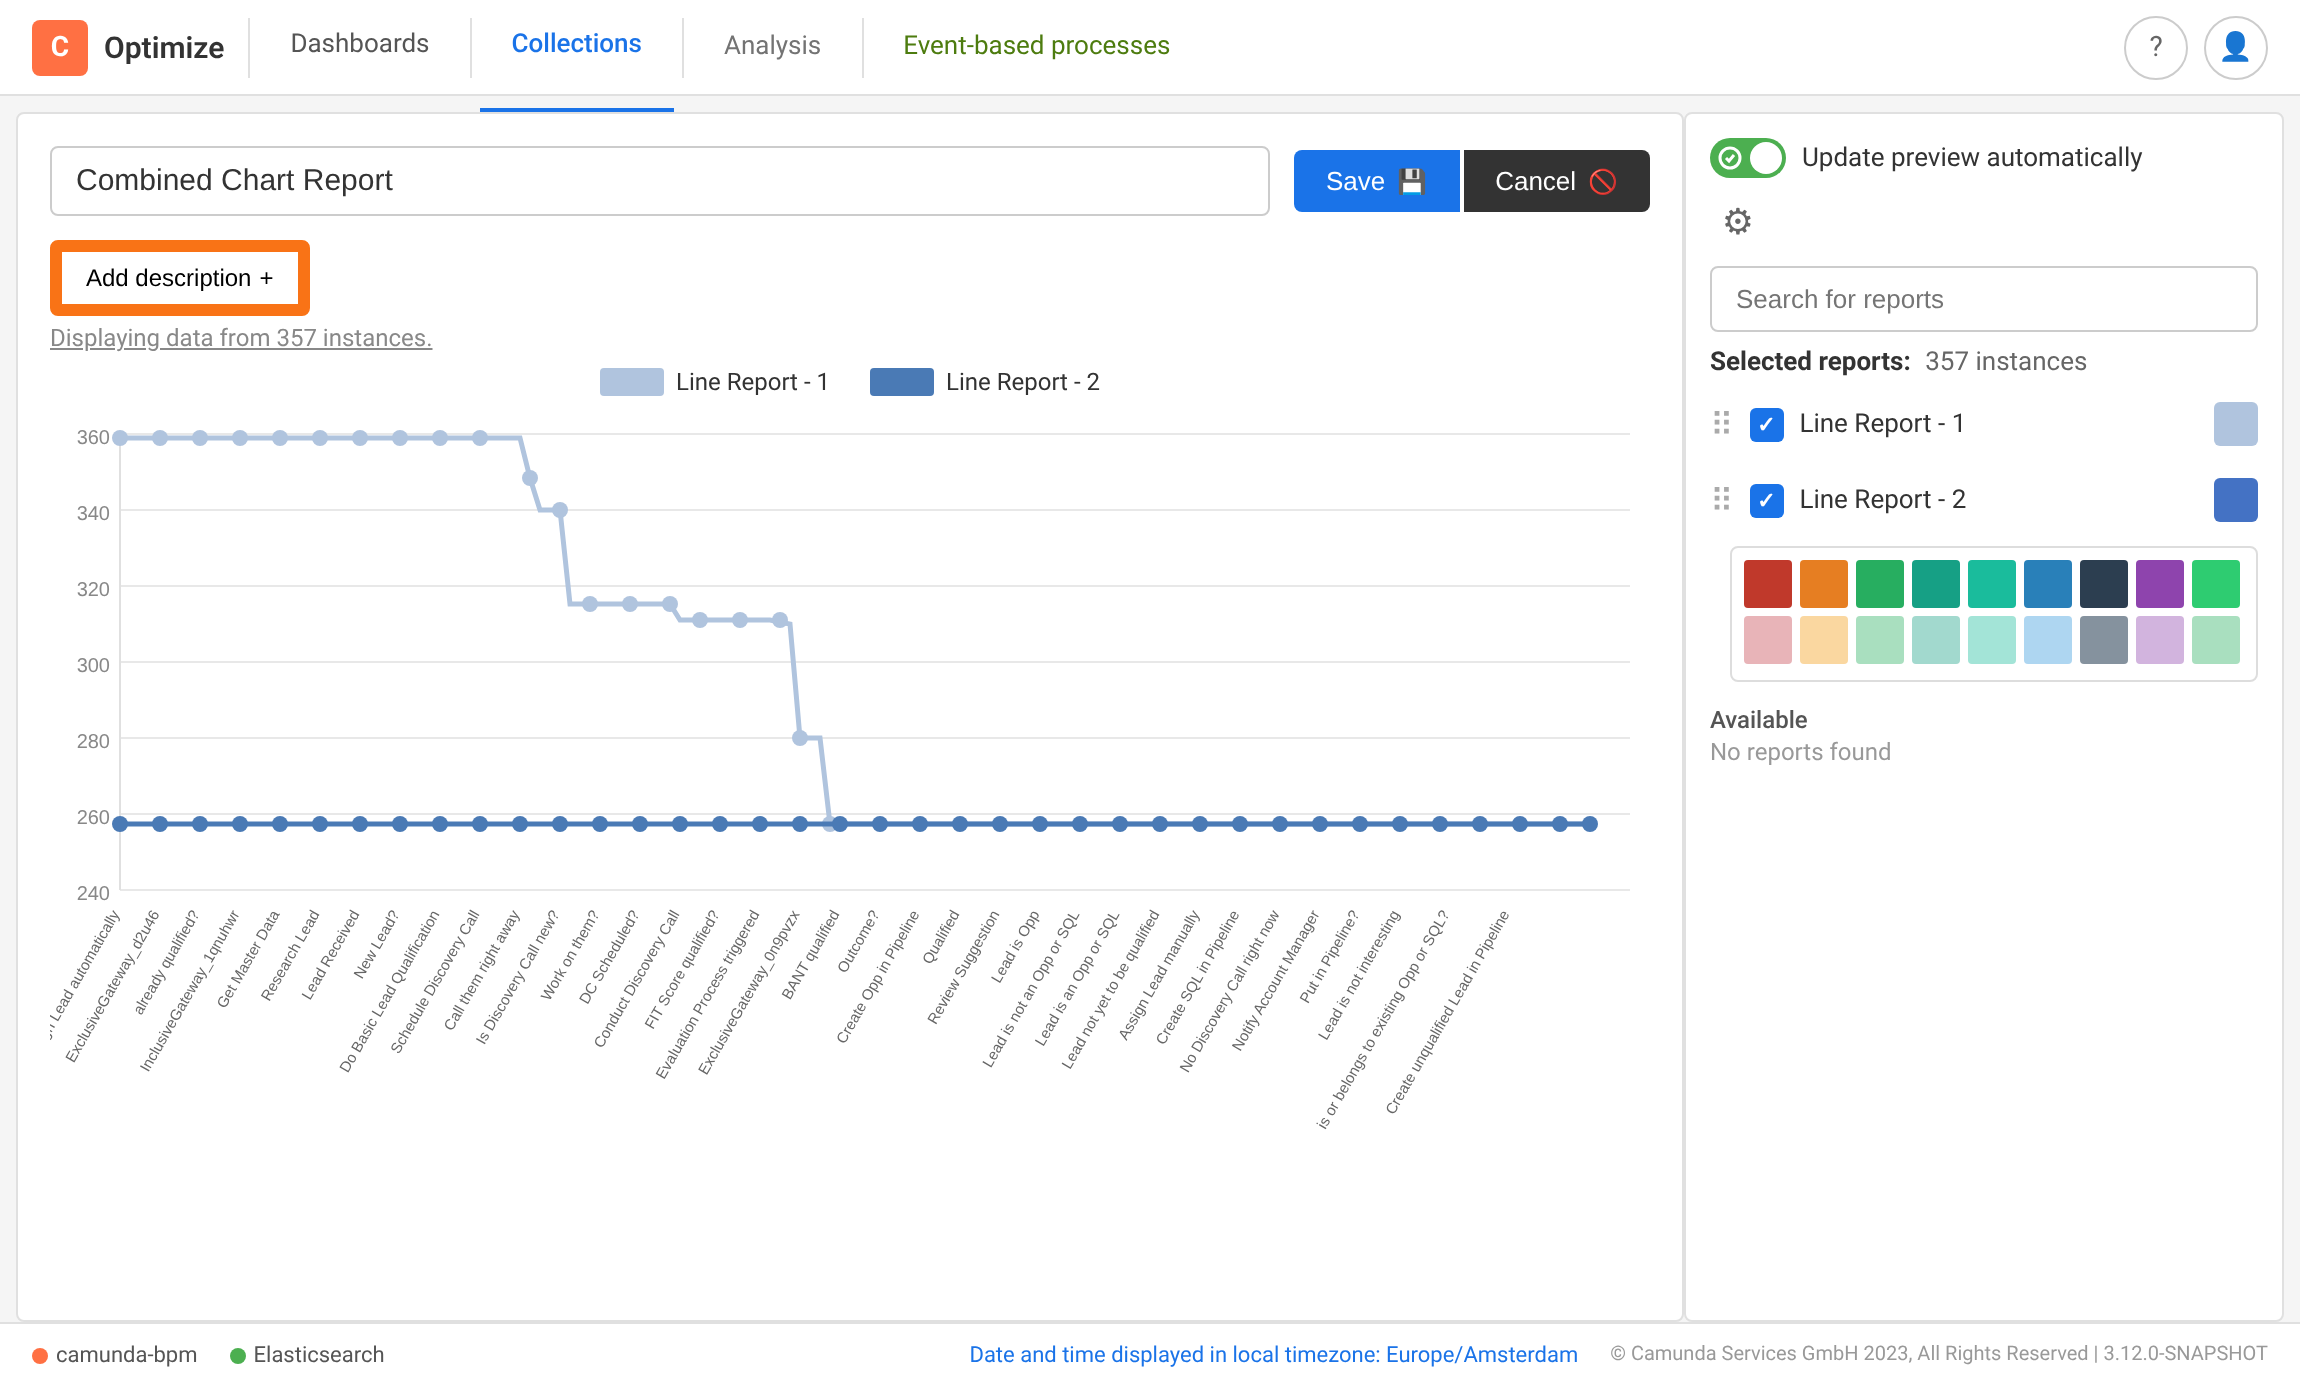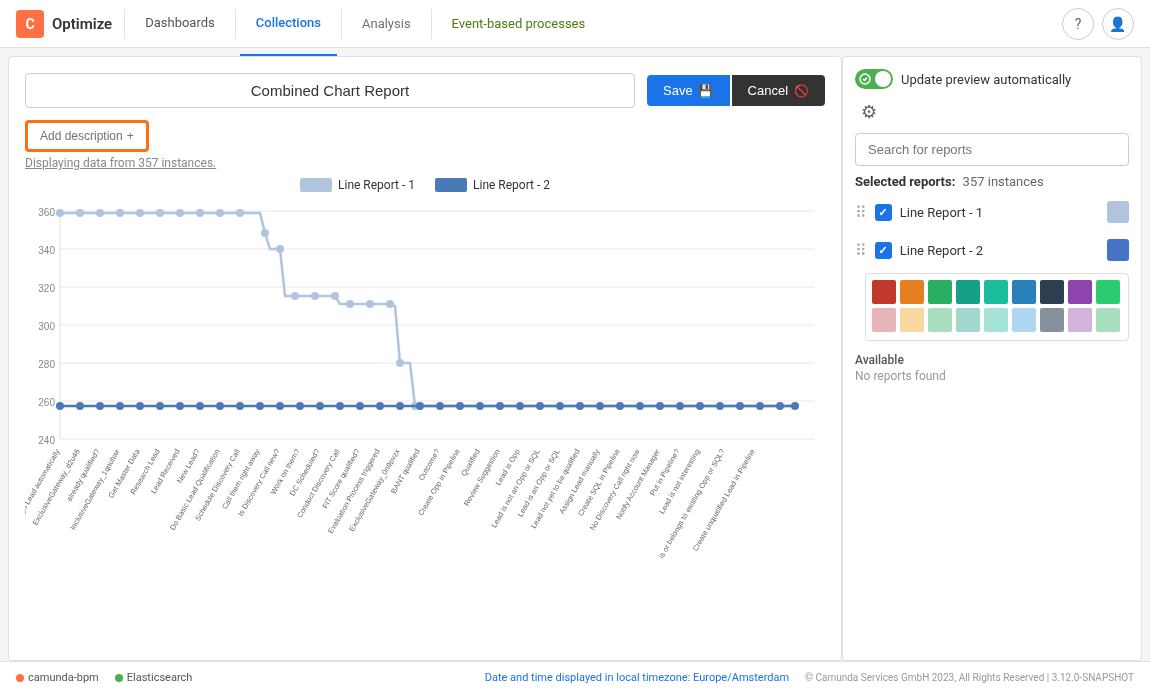--- a/index.html
+++ b/index.html
@@ -28,35 +28,35 @@
     <div style="width:32px; height:32px; display:flex; align-items:center; justify-content:center; border-radius:50%; cursor:pointer; color:#666; border:1px solid #ccc; font-size:14px;">?</div>
     <div style="width:32px; height:32px; display:flex; align-items:center; justify-content:center; border-radius:50%; cursor:pointer; color:#666; border:1px solid #ccc; font-size:14px;">👤</div>
   </div>
 </div>
 
 <div style="display:flex; height:613px; background:#f5f5f5;">
 
   <div style="flex:1; background:#fff; padding:16px; overflow:hidden; margin:8px 0 0 8px; border:1px solid #e0e0e0; border-radius:4px;">
 
     <div style="display:flex; align-items:center; gap:12px; margin-bottom:12px;">
-      <input type="text" style="border: 1px solid rgb(204, 204, 204); border-radius: 4px; padding: 8px 12px; font-size: 15px; color: rgb(51, 51, 51); width: 820px; outline: none; text-align: center;" value="Combined Chart Report">
+      <input type="text" style="border: 1px solid rgb(204, 204, 204); border-radius: 4px; padding: 8px 12px; font-size: 15px; color: rgb(51, 51, 51); width: 820px; outline: none;" value="Combined Chart Report">
       <div style="display:flex; align-items:center; gap:2px; margin-left: auto;">
         <button style="background:#1a73e8; color:#fff; border:none; padding:8px 16px; border-radius:4px 0 0 4px; cursor:pointer; font-size:13px; display:flex; align-items:center; gap:6px;">
           <span>Save</span>
           <span style="font-size:12px;">💾</span>
         </button>
         <button style="background:#333; color:#fff; border:none; padding:8px 16px; border-radius:0 4px 4px 0; cursor:pointer; font-size:13px; display:flex; align-items:center; gap:6px;">
           <span>Cancel</span>
           <span style="font-size:12px;">🚫</span>
         </button>
       </div>
     </div>
 
     <div style="margin-bottom:4px;">
-      <button style="border:3px solid #f97316; color:#737373; background:#fff; padding:6px 12px; border-radius:4px; cursor:pointer; font-size:12px; display:flex; align-items:center; gap:4px;">
+      <button style="border:6px solid #f97316; color:#000000; background:#fff; padding:6px 12px; border-radius:4px; cursor:pointer; font-size:12px; display:flex; align-items:center; gap:4px;">
         <span>Add description</span>
         <span>+</span>
       </button>
     </div>
     <div style="font-size:12px; color:#888; margin-bottom:8px;text-decoration:underline;">Displaying data from 357 instances.</div>
 
     <div style="display:flex; gap:20px; justify-content:center; margin-bottom:4px;">
       <div style="display:flex; align-items:center; gap:6px; font-size:12px;">
         <div style="width:32px; height:14px; background:#b0c4de; border-radius:2px;"></div>
         <span>Line Report - 1</span>

